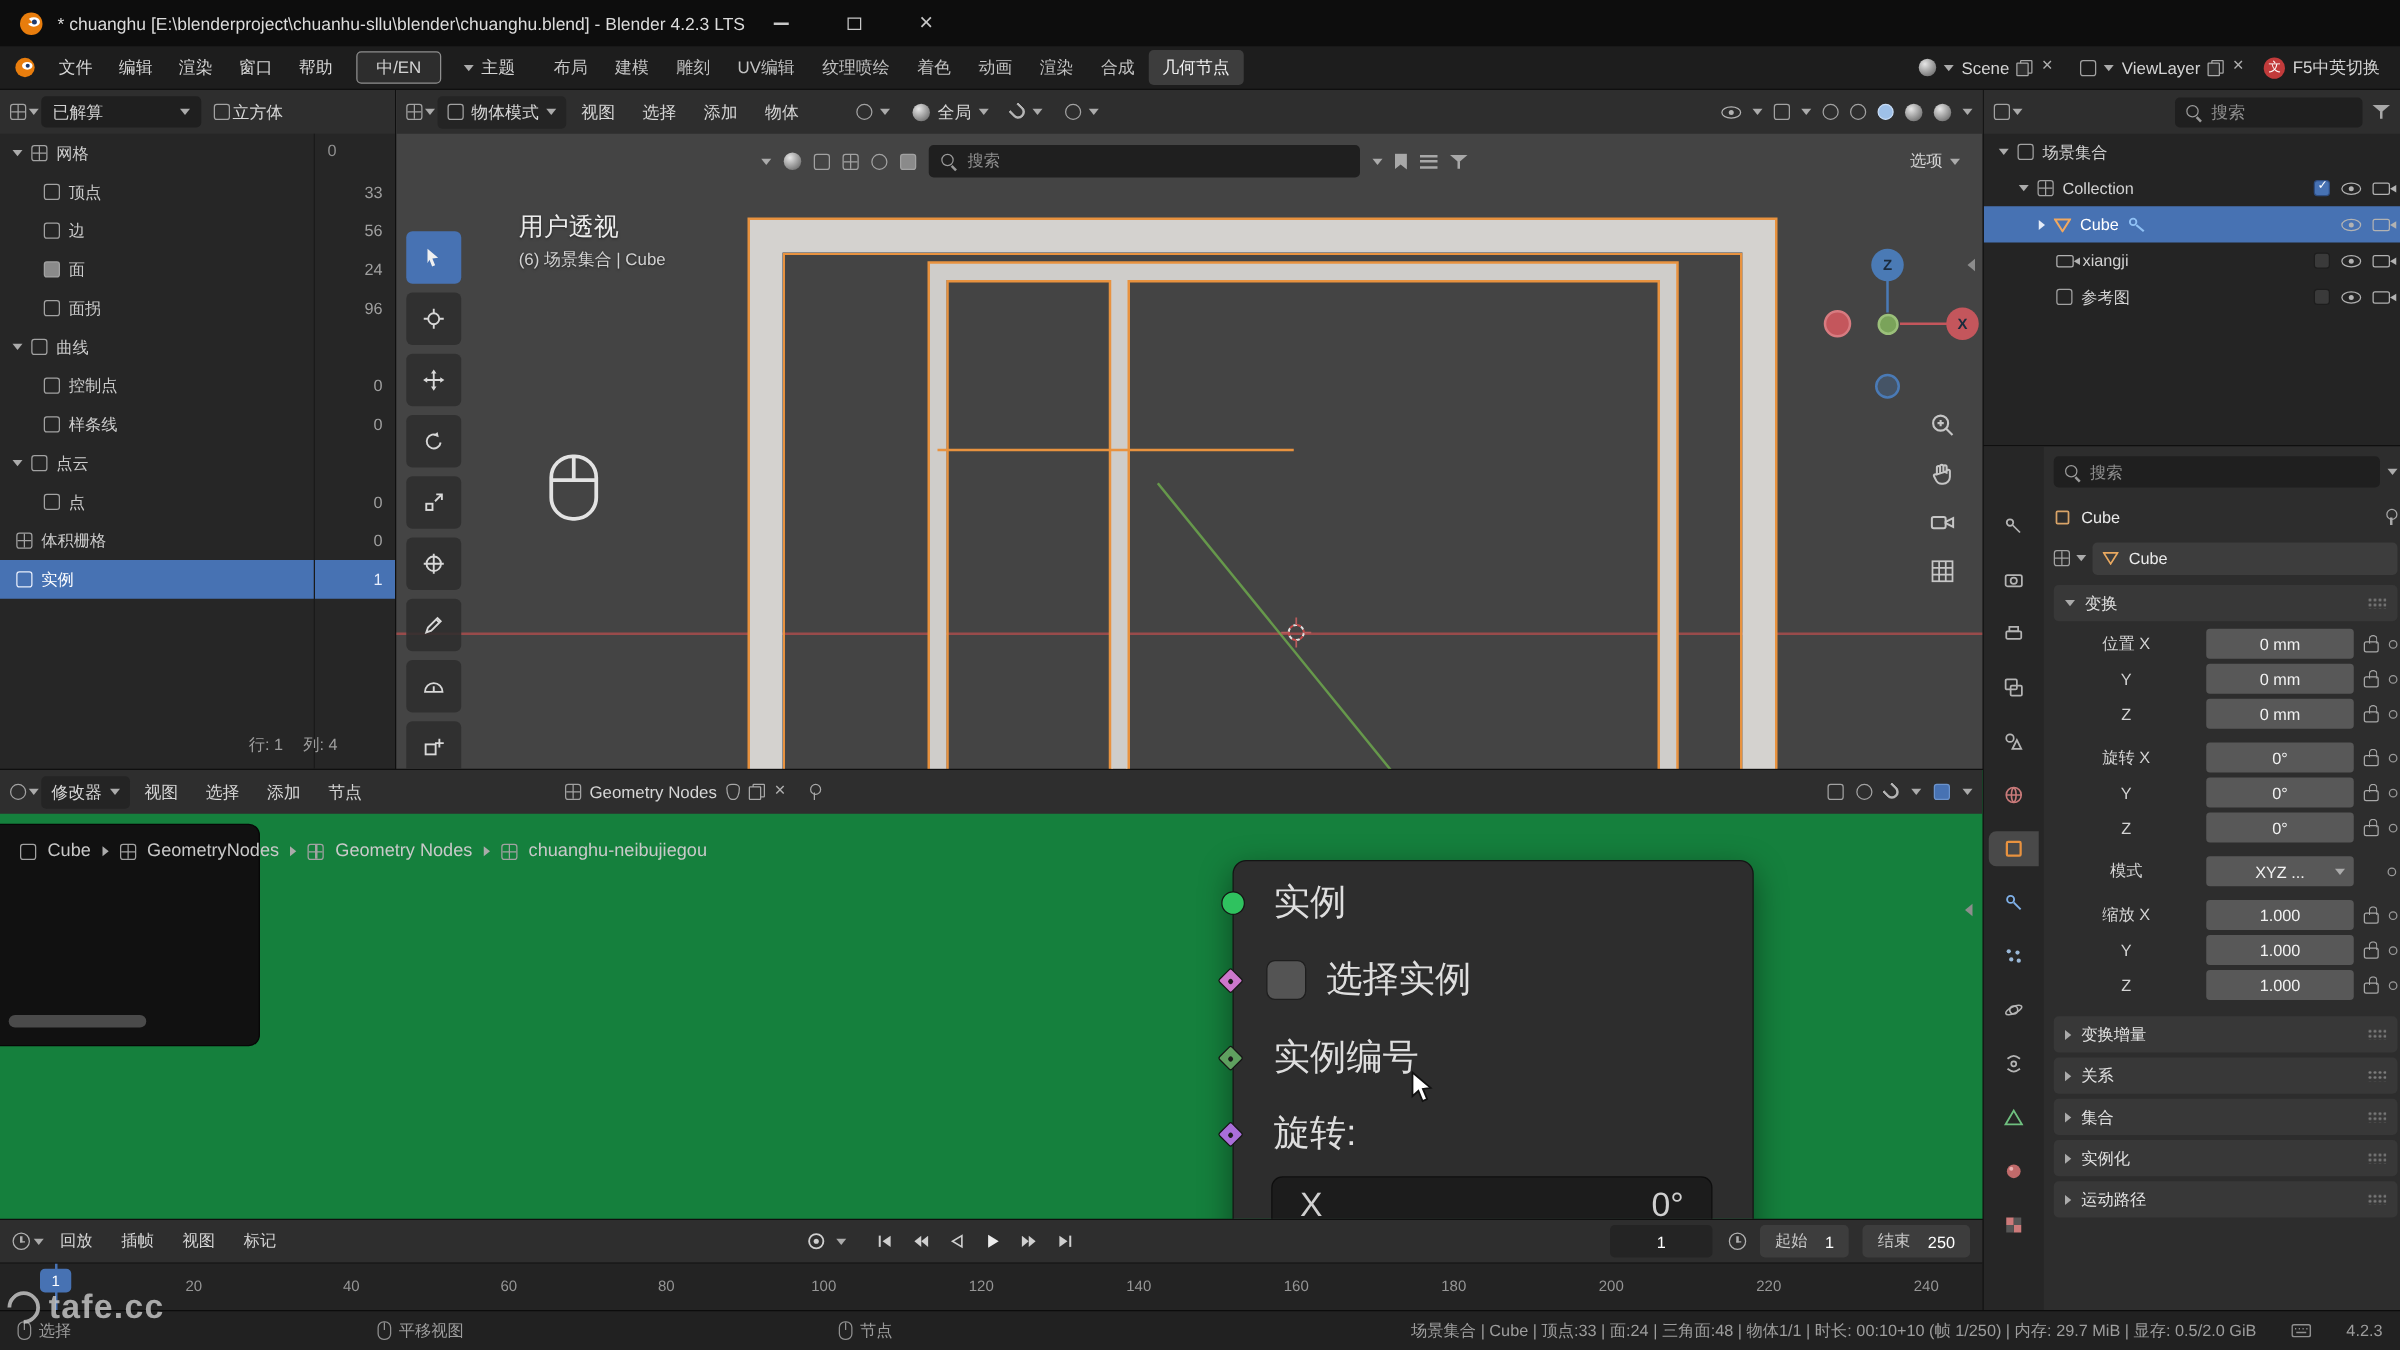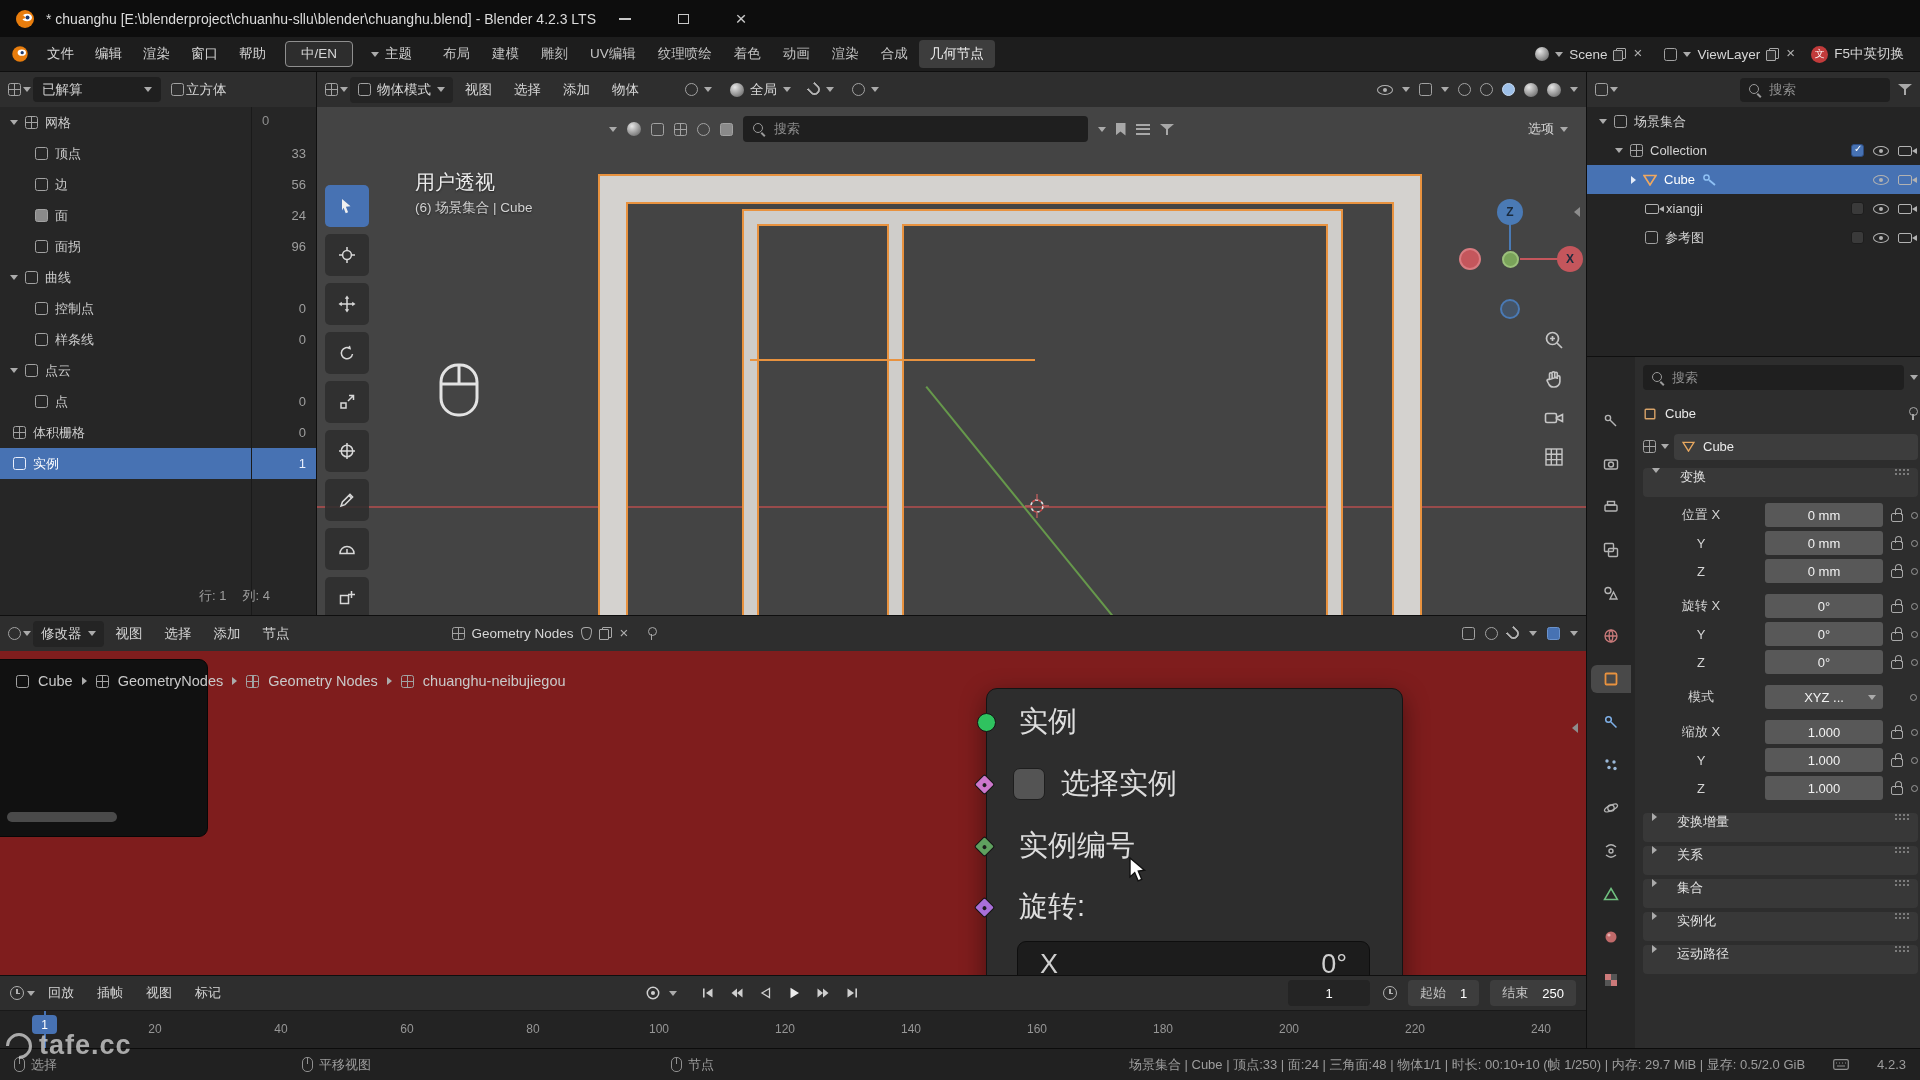--- a/index.html
+++ b/index.html
@@ -114,21 +114,21 @@
 .mullion{position:absolute;left:289px;top:48px;width:13px;height:552px;background:#cfcdca;box-shadow:-2px 0 0 #e8923f,2px 0 0 #e8923f}
 .crossbar{position:absolute;left:150px;top:183px;width:285px;height:2px;background:#e8923f}
 .cursor3d{position:absolute;left:707px;top:386px;z-index:3}
 .gizmo{position:absolute;z-index:6}
 .giz-ball{position:absolute;border-radius:50%;display:flex;align-items:center;justify-content:center;font-size:12px;font-weight:bold;color:#1b2b3d}
 .side-icons{position:absolute;left:1226px;top:222px;display:flex;flex-direction:column;gap:17px;z-index:6;opacity:.9}
 .mouse-ind{position:absolute;left:121px;top:255px;z-index:5;opacity:.95}
 .vcollapse{position:absolute;right:6px;top:100px;z-index:6}
 
 
-.nodeed{left:0;top:616px;width:1586px;height:359px;background:#7f1d1d}
+.nodeed{left:0;top:616px;width:1586px;height:359px;background:#15803d}
 .ncontent{position:absolute;left:0;top:35px;right:0;bottom:0}
 .nname{display:flex;align-items:center;gap:7px;margin-left:150px}
 .nhdr-right{margin-left:auto;display:flex;align-items:center;gap:10px}
 .breadcrumb{position:absolute;left:16px;top:22px;display:flex;align-items:center;gap:9px;font-size:14.5px;color:#c9c9c9;z-index:3}
 .bc-sep{color:#8a8a8a}
 .leftnode{position:absolute;left:-14px;top:8px;width:222px;height:178px;background:#111111;border:1px solid #070707;border-radius:9px;z-index:1}
 .leftnode .bar{position:absolute;left:20px;bottom:14px;width:110px;height:10px;background:#4a4a4a;border-radius:5px}
 .bignode{position:absolute;left:986px;top:37px;width:417px;height:330px;background:#2d2d2d;border:1px solid #141414;border-radius:11px 11px 0 0;box-shadow:0 8px 26px rgba(0,0,0,.45);z-index:2}
 .nrow{position:absolute;left:0;right:0;height:42px;display:flex;align-items:center;color:#dedede;font-size:29px}
 .nsock{position:absolute;left:-10px;width:19px;height:19px;border-radius:50%;border:1.5px solid #151515}
@@ -164,21 +164,21 @@
 .props{left:1587px;top:357px;width:333px;height:691px;background:#2d2d2d;display:flex}
 .ptabs{width:48px;background:#262626;display:flex;flex-direction:column;align-items:center;padding-top:50px;gap:15px;flex:none}
 .ptab{width:40px;height:28px;display:flex;align-items:center;justify-content:center;border-radius:6px 0 0 6px}
 .ptab.active{background:#494949}
 .pmain{flex:1;position:relative;padding:8px 6px 0 8px}
 .psearchrow{display:flex;align-items:center;gap:6px;margin-bottom:9px}
 .psearch{flex:1;background:#1f1f1f;border-radius:4px;height:25px;display:flex;align-items:center;gap:7px;padding:0 8px;color:#8f8f8f}
 .pbread{display:flex;align-items:center;gap:8px;height:29px;color:#eaeaea}
 .pdata{display:flex;align-items:center;gap:5px;height:31px;margin:3px 0 6px}
 .pdatafield{flex:1;background:#3d3d3d;border-radius:4px;height:26px;display:flex;align-items:center;gap:8px;padding:0 8px;color:#eaeaea}
-.psec{display:flex;align-items:flex-start;gap:20px;height:29px;background:#383838;border-radius:4px;padding:0 9px;color:#e3e3e3;margin:4px 0}
+.psec{display:flex;align-items:center;gap:8px;height:29px;background:#383838;border-radius:4px;padding:0 9px;color:#e3e3e3;margin:4px 0}
 .psec .grip{margin-left:auto}
 .prow{display:flex;align-items:center;height:28px;padding-left:2px}
 .plabel{width:112px;text-align:center;margin-right:8px;color:#d4d4d4;flex:none}
 .pfield{width:118px;background:#585858;border-radius:3px;height:24px;display:flex;align-items:center;justify-content:center;color:#f2f2f2;flex:none;position:relative}
 .pfield .cd{position:absolute;right:7px}
 .prow .ic-lock{margin-left:8px}
 .prow .ic-adot{margin-left:9px}
 .gap8{height:7px}
 
 

